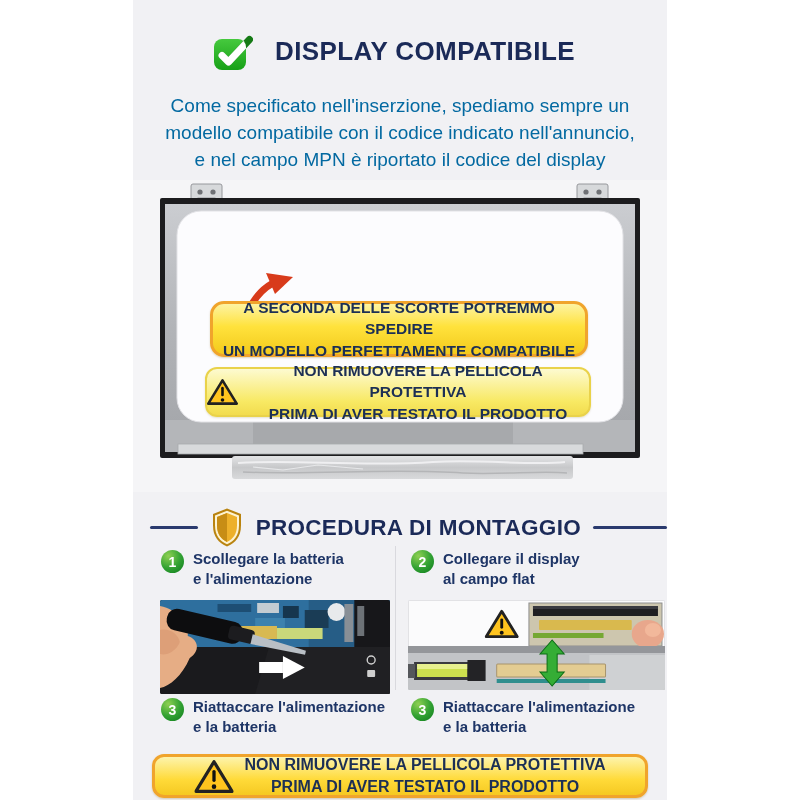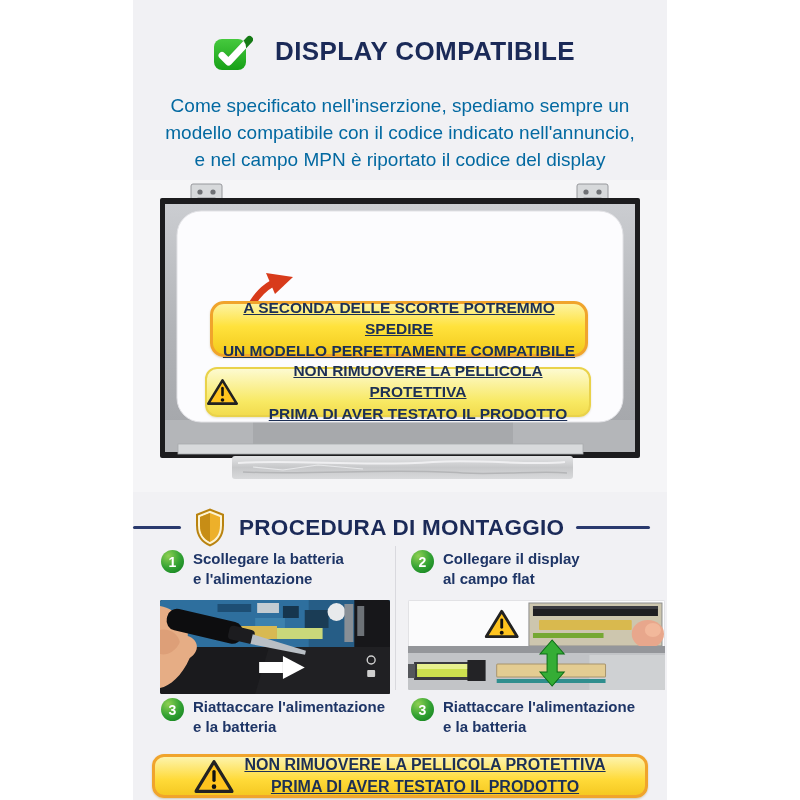--- a/index.html
+++ b/index.html
@@ -37,27 +37,27 @@
   }
   .ybox2 {
     position:absolute; left:72px; top:187px; width:382px; height:46px;
     border:2px solid #e9d24a; border-radius:12px;
     background:linear-gradient(180deg,#fdfad0 0%, #f8e964 70%, #f2dc4e 100%);
     display:flex; align-items:center; justify-content:center; gap:9px;
     box-shadow:0 1px 2px rgba(120,100,0,.18);
   }
   .ybox-text {
     font-size:15.5px; font-weight:bold; color:#1c2f55; line-height:1.38;
-    text-align:center; white-space:pre-line;text-decoration:underline;
+    text-align:center; white-space:pre-line;
   }
   .tri30 { width:31px; height:28px; flex:0 0 auto; }
   
   .proc-hdr {
     position:absolute; top:507px; left:0; width:100%;
-    display:flex; align-items:center; justify-content:flex-start; gap:12px;
+    display:flex; align-items:center; justify-content:flex-end; gap:12px;
   }
   .proc-hdr .line { height:3px; background:#2a3a6e; border-radius:2px; }
   .proc-hdr .line.l { width:48px; }
   .proc-hdr .line.r { width:74px; }
   .proc-hdr .shield { width:34px; height:41px; flex:0 0 auto; }
   .proc-hdr h2 { margin:0; font-size:22.5px; font-weight:bold; color:#1b2a58; letter-spacing:0.3px; }
   .divider { position:absolute; left:262px; top:546px; width:1px; height:144px; background:#d9d9de; }
   .step {
     position:absolute; display:flex; align-items:flex-start; gap:9px;
   }

